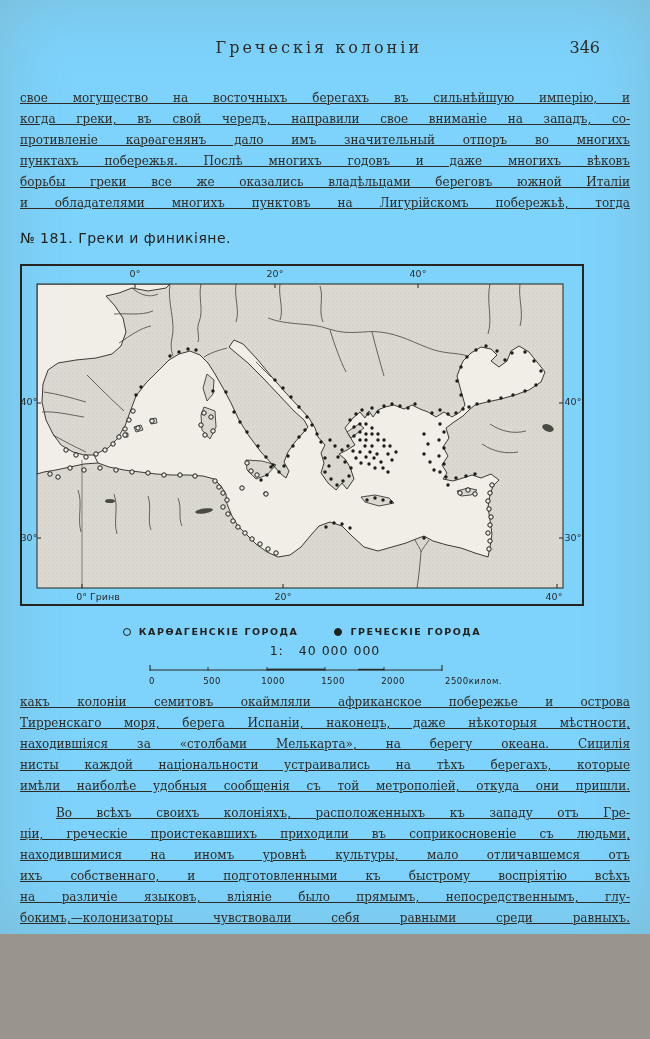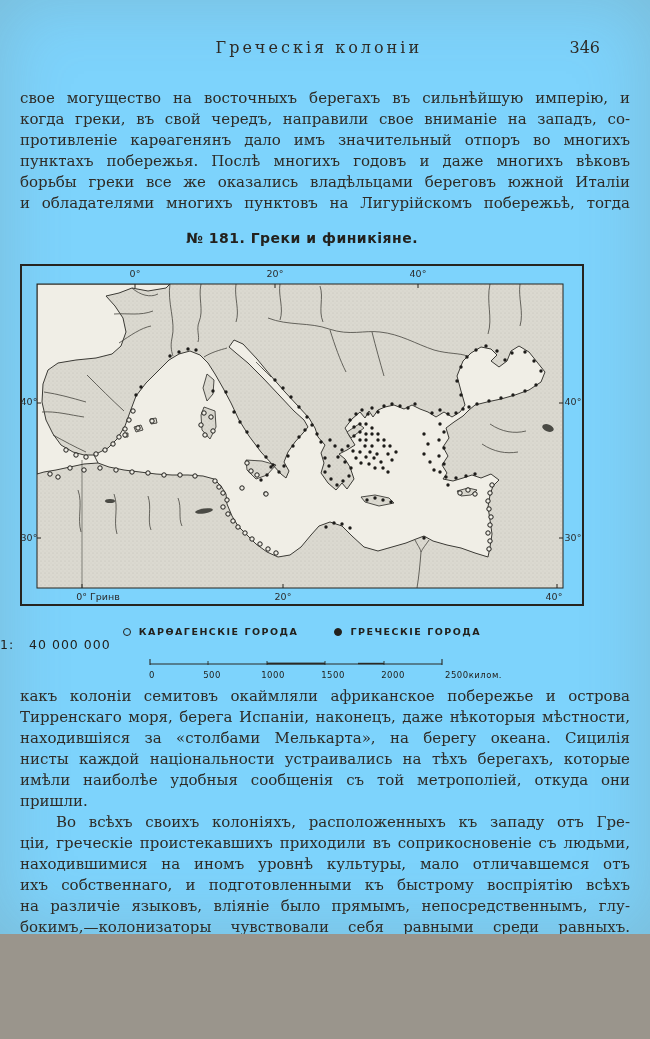--- a/index.html
+++ b/index.html
@@ -2,40 +2,40 @@
 <html><head>
 <meta charset="utf-8">
 <style>
   html,body{margin:0;padding:0;background:#9a958c;}
   .page{position:relative;width:650px;height:934px;background:#7dd3fc;overflow:hidden;
         font-family:"DejaVu Serif",serif;color:#2e2b26;
         box-shadow:inset 0 0 70px rgba(115,105,85,.22);}
   .header{position:relative;height:24px;padding-top:38px;}
   .title{position:absolute;left:50%;transform:translateX(-53%);font-size:16px;letter-spacing:3px;}
   .pagenum{position:absolute;right:50px;top:38px;font-size:16px;}
-  .para{width:610px;margin:0 auto;font-size:15px;line-height:21px;}
+  .para{width:610px;margin:0 auto;font-size:12px;line-height:21px;text-decoration:underline;}
   .para .line{text-align:justify;text-align-last:justify;}
   .para .line.indent{padding-left:36px;}
   .p1{margin-top:26px}
   .p2{margin-top:6px}
-  .p3{}
-  .fig-caption{margin:16px 0 6px 20px;width:564px;text-align:center;
-      font-family:"DejaVu Sans",sans-serif;font-weight:bold;font-size:14px;
+  .p3{margin-top:6px}
+  .fig-caption{margin:16px 0 6px 20px;width:564px;text-align:left;
+      font-family:"DejaVu Sans",sans-serif;font-weight:normal;font-size:14px;
       letter-spacing:.5px;color:#23211d;}
   .map-wrap{position:relative;width:564px;height:342px;margin:18px 0 0 20px;}
   .axlab{position:absolute;font-family:"DejaVu Sans",sans-serif;font-size:9.5px;color:#2c2c2c;
       transform:translateX(-50%);white-space:nowrap;}
   .legend{display:flex;justify-content:center;gap:36px;width:564px;margin:20px 0 0 20px;
       font-family:"DejaVu Sans",sans-serif;font-size:9.5px;font-weight:bold;
       letter-spacing:1.5px;color:#23211d;}
   .legend-item{display:flex;align-items:center;gap:8px;}
   .sym{width:6px;height:6px;border-radius:50%;display:inline-block;}
   .sym.open{border:1.6px solid #23211d;background:transparent;}
   .sym.filled{background:#23211d;border:1.6px solid #23211d;}
-  .scale-line{margin-top:0;font-family:"DejaVu Sans",sans-serif;
+  .scale-line{margin-top:6px;text-align:center;font-family:"DejaVu Sans",sans-serif;
       font-size:12.5px;letter-spacing:1px;color:#23211d;white-space:pre;}
   .scale-bar{position:relative;width:610px;height:26px;margin:2px auto 0;}
   .scale-bar svg{position:absolute;left:128px;top:2px;}
   .bar-label{font-family:"DejaVu Sans",sans-serif;font-size:8.5px;fill:#23211d;letter-spacing:.5px;}
 </style>
 </head>
 <body>
 
 <div class="page">
 

